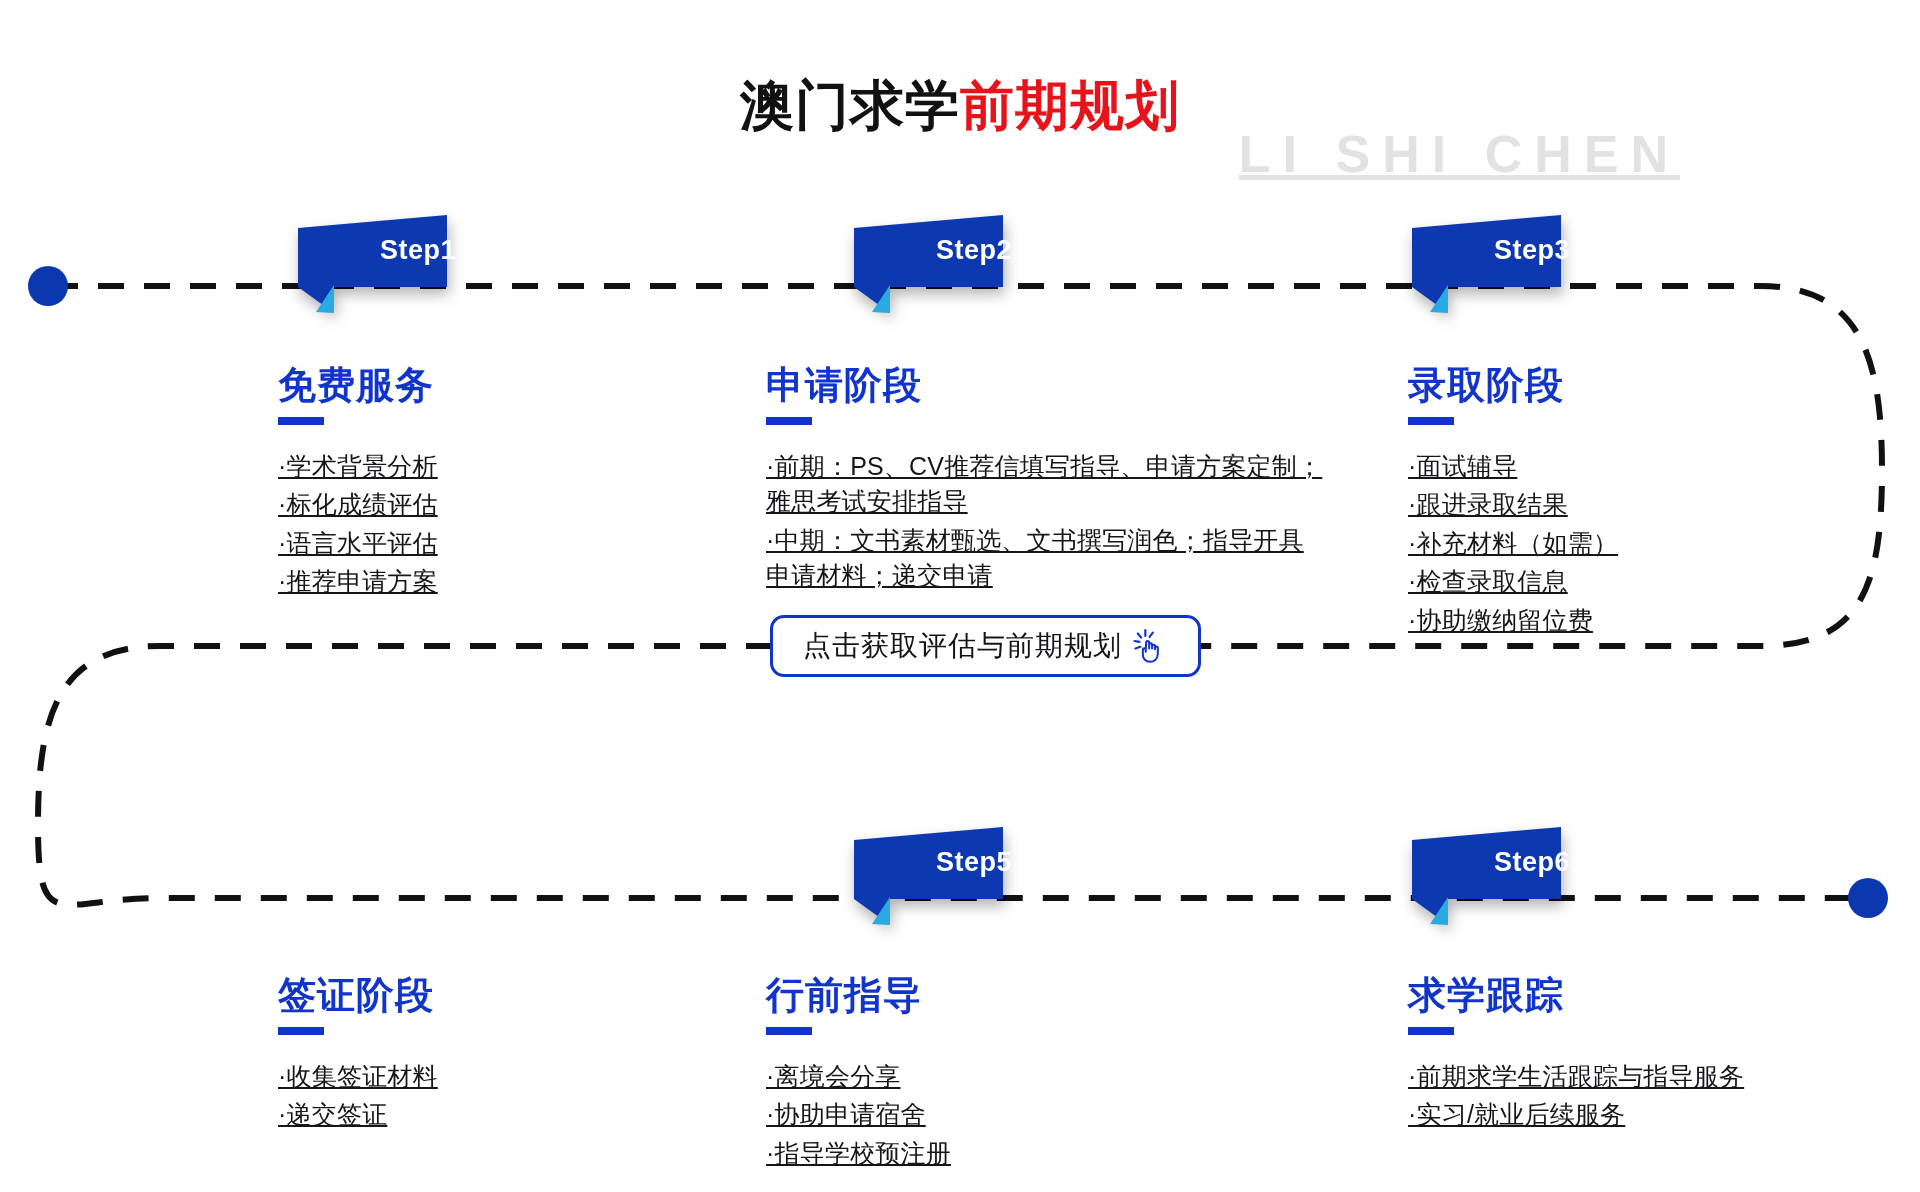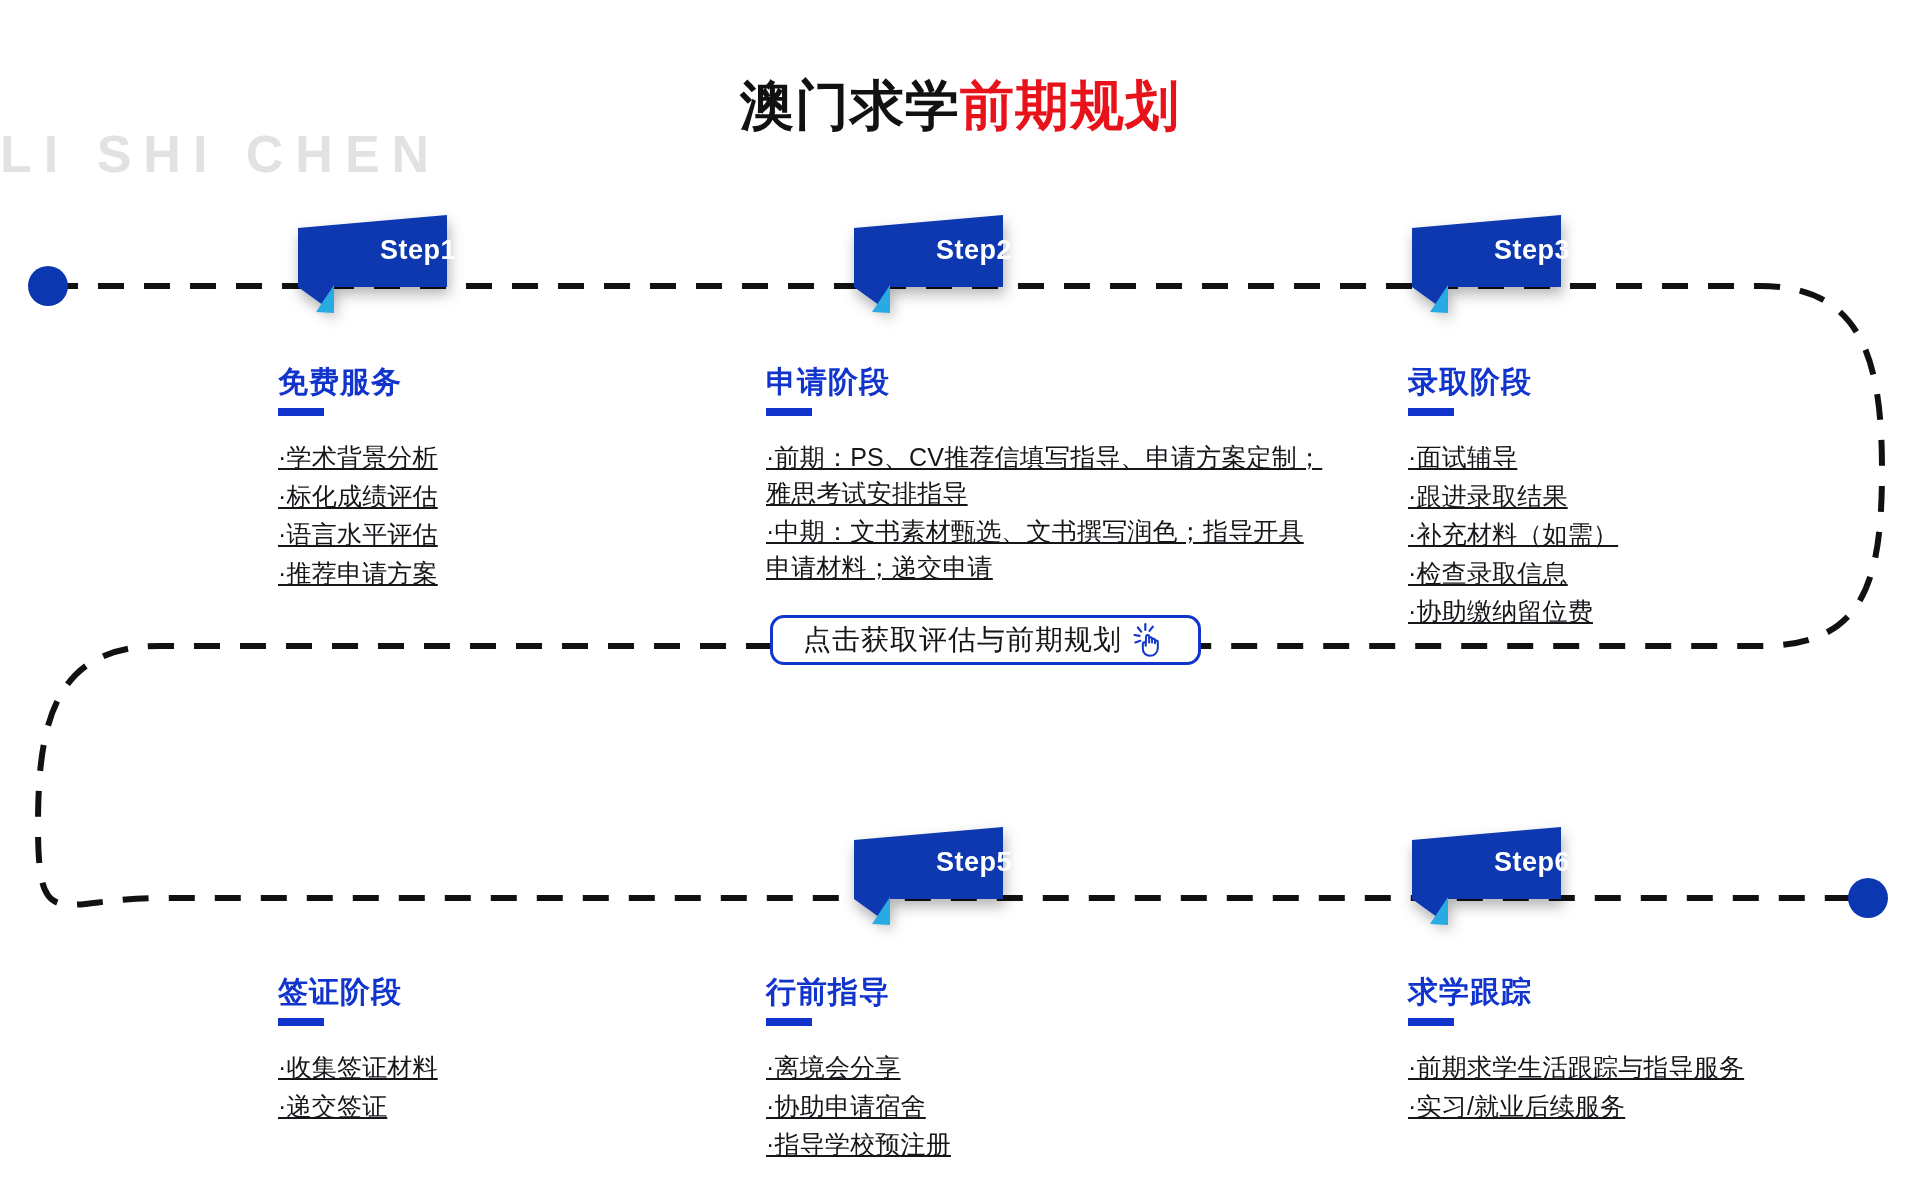--- a/index.html
+++ b/index.html
@@ -27,28 +27,29 @@
     left: 0;
     width: 1920px;
     text-align: center;
     height: 110px;
   }
   .title-watermark {
     position: absolute;
     top: 46px;
     left: 0;
     width: 1680px;
-    text-align: left;
+    text-align: right;
     font-size: 52px;
     font-weight: 700;
     letter-spacing: 12px;
     color: #e2e2e2;
     white-space: pre;
     z-index: 1;
     user-select: none;
+    text-decoration: underline;
   }
   .title-main {
     position: relative;
     z-index: 2;
     font-size: 54px;
     font-weight: 700;
     letter-spacing: 1px;
     line-height: 1;
     white-space: nowrap;
   }
@@ -94,21 +95,21 @@
     z-index: 2;
     pointer-events: none;
   }
 
   
   .step-block {
     position: absolute;
     z-index: 3;
   }
   .step-heading {
-    font-size: 30px;
+    font-size: 38px;
     font-weight: 700;
     color: #1134cc;
     letter-spacing: 1px;
     line-height: 1.1;
     margin: 0 0 10px 0;
     white-space: nowrap;
   }
   .step-rule {
     width: 46px;
     height: 8px;
@@ -130,21 +131,21 @@
   
   .cta-button {
     position: absolute;
     z-index: 6;
     display: flex;
     align-items: center;
     justify-content: flex-end;
     gap: 10px;
     box-sizing: border-box;
     padding: 0 26px 0 30px;
-    height: 50px;
+    height: 62px;
     background: #ffffff;
     border: 3px solid #1134cc;
     border-radius: 14px;
     cursor: pointer;
   }
   .cta-text {
     font-size: 28px;
     font-weight: 500;
     color: #141519;
     letter-spacing: 1px;

